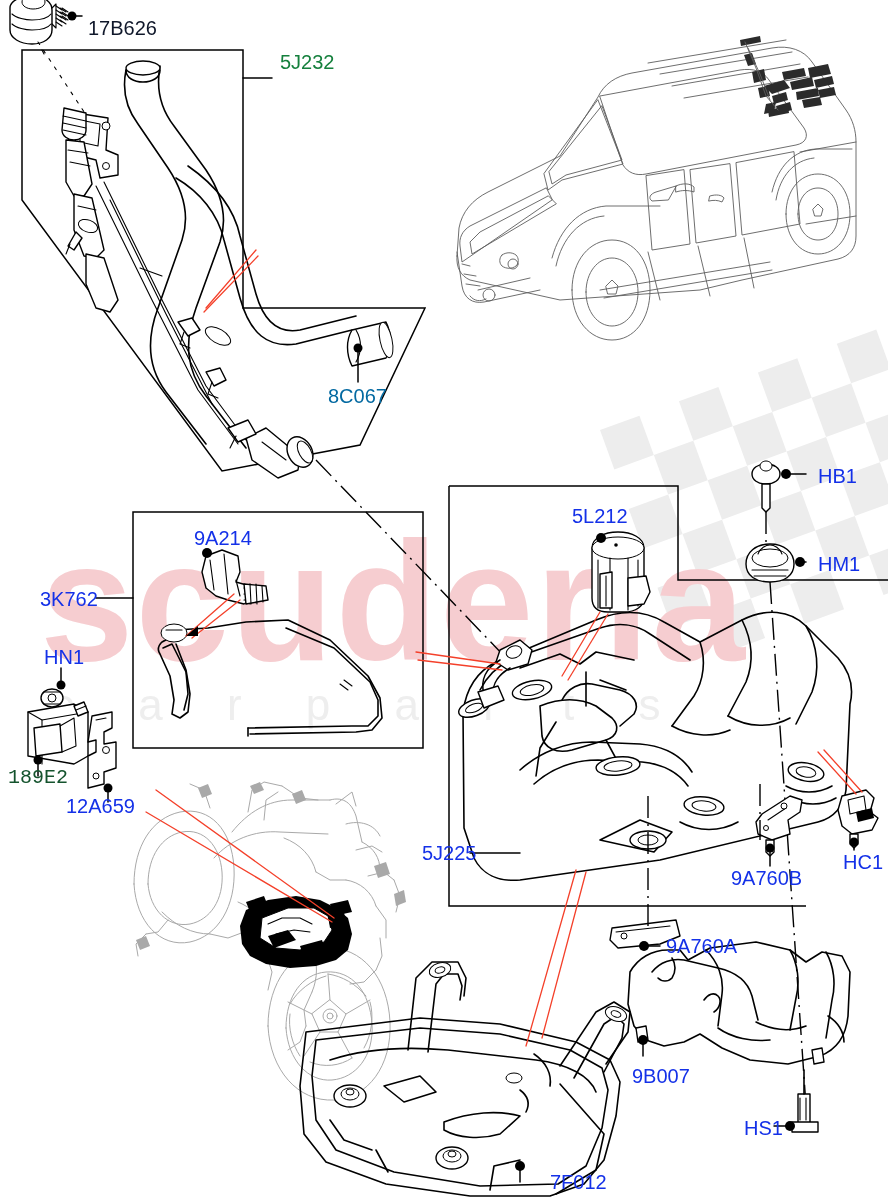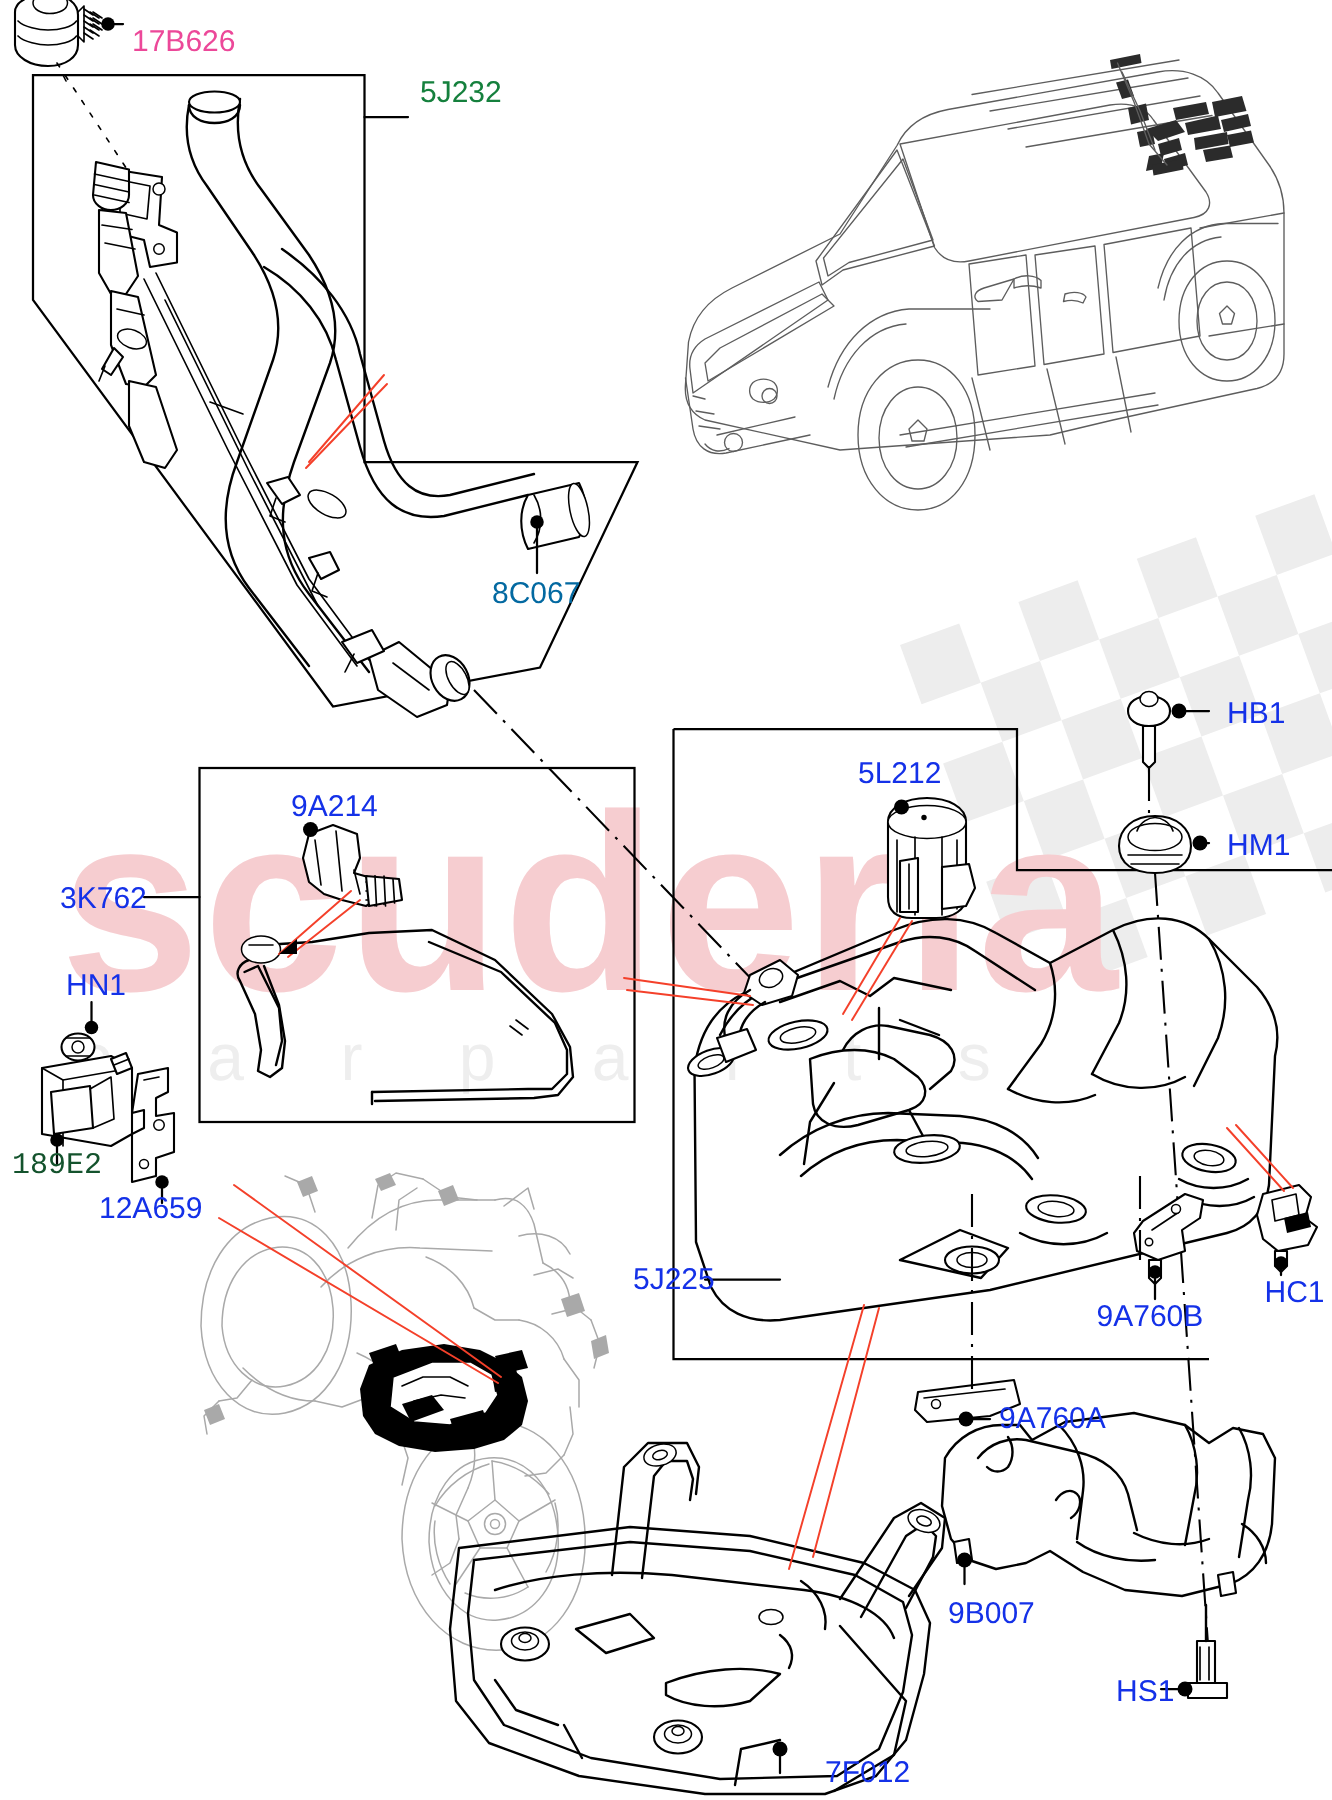--- a/index.html
+++ b/index.html
@@ -627,21 +627,21 @@
       <circle class="dot" cx="520" cy="1166" r="5"></circle>
       <path class="lead" d="M520 1166 L520 1182"></path>
 
       <path class="red" d="M576 870 L526 1046"></path>
       <path class="red" d="M586 872 L542 1038"></path>
     </g>
 
   </svg>
 
   <div id="labels">
-    <span class="lbl" style="left: 88px; top: 18px; color: #ec4899;">17B626</span>
+    <span class="lbl" style="left: 88px; top: 18px; color: #0f172a;">17B626</span>
     <span class="lbl" style="left: 280px; top: 52px; color: #15803d;">5J232</span>
     <span class="lbl" style="left: 328px; top: 386px; color: #0369a1;">8C067</span>
     <span class="lbl" style="left: 194px; top: 528px; color: rgb(20, 49, 232);">9A214</span>
     <span class="lbl" style="left: 40px; top: 589px; color: rgb(20, 49, 232);">3K762</span>
     <span class="lbl" style="left: 44px; top: 647px; color: rgb(20, 49, 232);">HN1</span>
     <span class="lbl" style="left: 8px; top: 768px; color: #14532d; font-family: Liberation Mono, monospace;">189E2</span>
     <span class="lbl" style="left: 66px; top: 796px; color: rgb(20, 49, 232);">12A659</span>
     <span class="lbl" style="left: 572px; top: 506px; color: rgb(20, 49, 232);">5L212</span>
     <span class="lbl" style="left: 818px; top: 466px; color: rgb(20, 49, 232);">HB1</span>
     <span class="lbl" style="left: 818px; top: 554px; color: rgb(20, 49, 232);">HM1</span>

